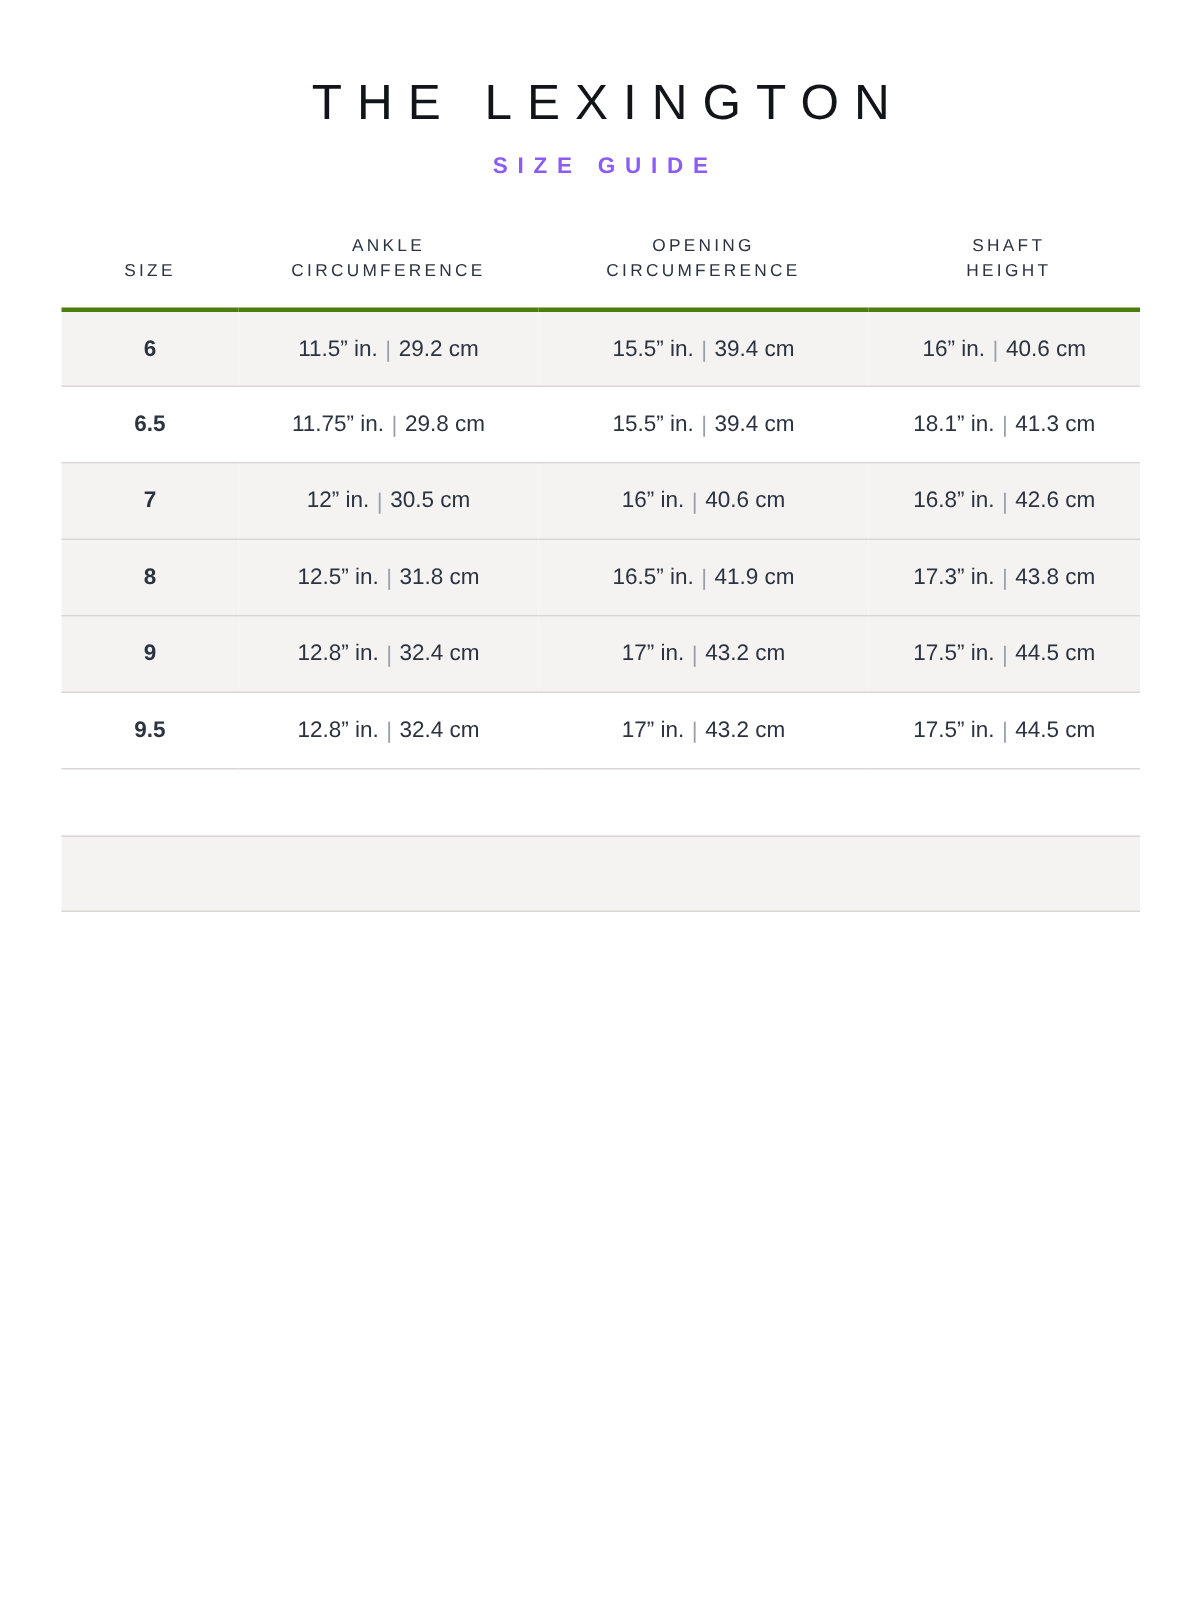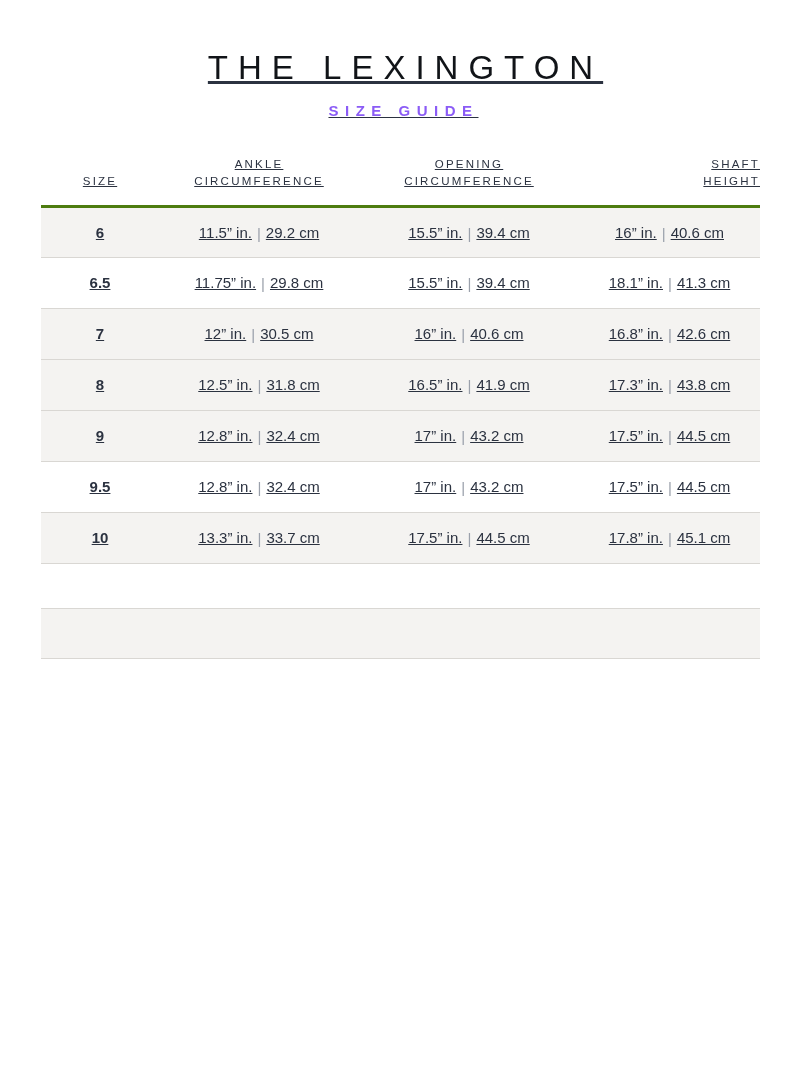--- a/index.html
+++ b/index.html
@@ -14,21 +14,20 @@
     font-family: "Liberation Sans", sans-serif;
     color: #2b3240;
     -webkit-font-smoothing: antialiased;
   }
 
   .page {
     position: relative;
     width: 801px;
     height: 1068px;
     background: #ffffff;
-    text-decoration: underline;
   }
 
   
   .brand-header {
     padding-top: 48px;
     text-align: center;
   }
   .brand-title {
     font-size: 33px;
     font-weight: 400;
@@ -68,21 +67,21 @@
     font-weight: 400;
     letter-spacing: 2.2px;
     color: #2b3240;
     line-height: 1.55;
     padding: 0 0 14px 0;
     vertical-align: bottom;
     border-bottom: 3px solid #4d7c0f;
     text-align: center;
   }
   thead th.th-shaft {
-    text-align: right;
+    text-align: center;
     padding-left: 6px;
   }
 
   tbody td {
     height: 51px;
     font-size: 15px;
     line-height: 1.3;
     color: #2b3240;
     text-align: center;
     border-bottom: 1px solid #d9d7d3;
@@ -194,26 +193,20 @@
           <td><span class="val-in">17.5” in.</span><span class="sep">|</span><span class="val-cm">44.5 cm</span></td>
         </tr>
 
         <tr>
           <td class="cell-size">9.5</td>
           <td><span class="val-in">12.8” in.</span><span class="sep">|</span><span class="val-cm">32.4 cm</span></td>
           <td><span class="val-in">17” in.</span><span class="sep">|</span><span class="val-cm">43.2 cm</span></td>
           <td><span class="val-in">17.5” in.</span><span class="sep">|</span><span class="val-cm">44.5 cm</span></td>
         </tr>
 
-        <tr class="shaded">
-          <td class="cell-size">10</td>
-          <td><span class="val-in">13.3” in.</span><span class="sep">|</span><span class="val-cm">33.7 cm</span></td>
-          <td><span class="val-in">17.5” in.</span><span class="sep">|</span><span class="val-cm">44.5 cm</span></td>
-          <td><span class="val-in">17.8” in.</span><span class="sep">|</span><span class="val-cm">45.1 cm</span></td>
-        </tr>
 
       </tbody>
     </table>
   </div>
 
   <div class="spacer-gap"></div>
   <div class="empty-band"></div>
 
 </div>
 

